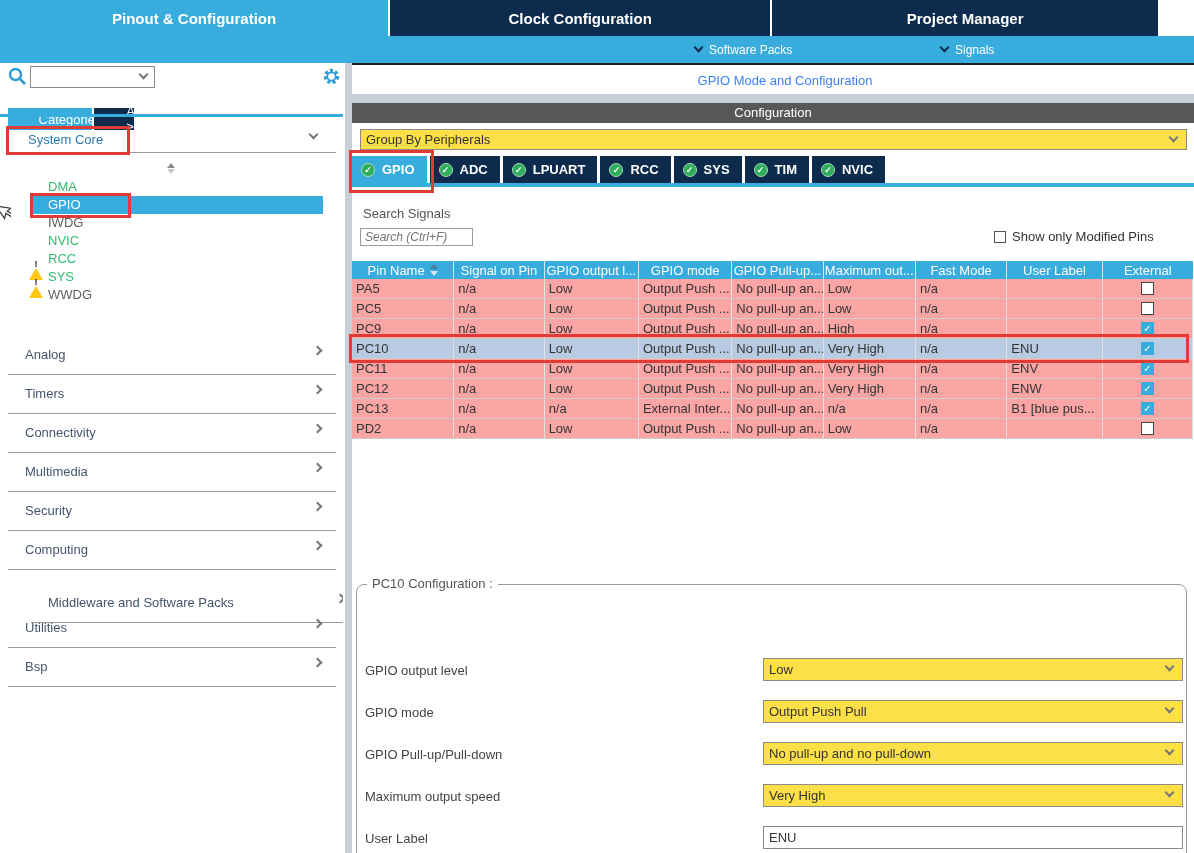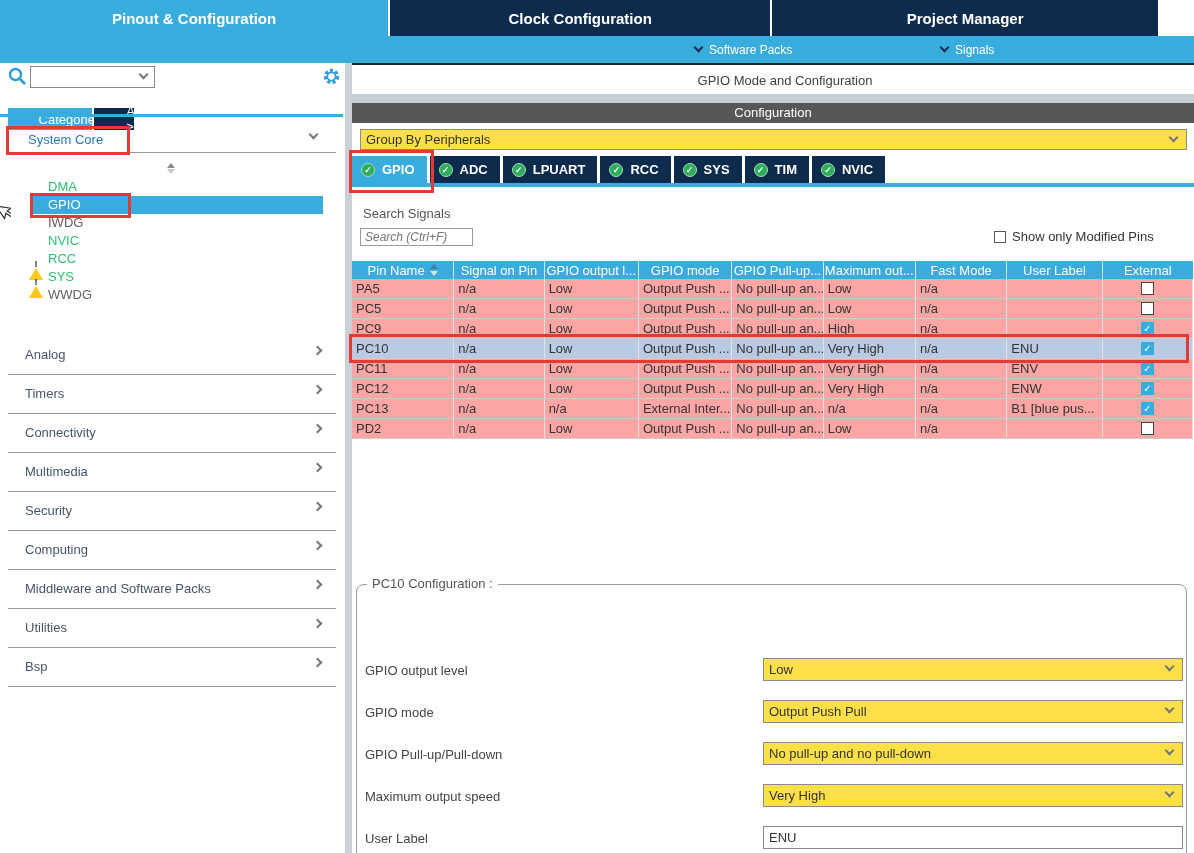--- a/index.html
+++ b/index.html
@@ -50,21 +50,21 @@
   .warn .t { width:0; height:0; border-left:7px solid transparent; border-right:7px solid transparent; border-bottom:12px solid #FFC814; }
   .warn .e { position:absolute; left:5.5px; top:3px; font-size:9px; font-weight:bold; color:#222; }
   .cat-row { position:absolute; left:0; width:343px; height:39px; cursor:pointer; }
   .cat-row .lbl { position:absolute; left:25px; top:11px; font-size:13px; color:#44546E; }
   .cat-row .chev { position:absolute; right:22px; top:15px; }
   .cat-row .hline { left:8px; width:328px; bottom:0; }
 
   
   .main { position:absolute; top:63px; left:352px; width:842px; height:790px; background:#fff; border-top:2px solid #1f1f1f; }
   .main-title { position:absolute; top:2px; left:0; width:842px; height:27px; line-height:27px;
-                text-align:center; color:#404040; font-size:13px;padding-left:24px; }
+                text-align:center; color:#3b82f6; font-size:13px;padding-left:24px; }
   .gray-band { position:absolute; top:29px; left:0; width:842px; height:9px; background:#C5CDD6; }
   .config-bar { position:absolute; top:38px; left:0; width:842px; height:20px; background:#575757;
                 color:#fff; font-size:13px; text-align:center; line-height:20px; }
   .select { background:#fde047; border:1px solid #8a8a8a; font-size:13px; color:#333;
             padding-left:5px; position:absolute; display:flex; align-items:center; }
   .select .chev { position:absolute; right:9px; top:8px; }
   .groupby { left:8px; top:64px; width:827px; height:21px; }
   .ptabs { position:absolute; top:91px; left:0; height:27px; display:flex; gap:3px; }
   .ptab { height:27px; background:#0D2B4D; color:#fff; font-size:13px; font-weight:bold;
           display:flex; align-items:center; padding:0 12px 0 9px; gap:7px; cursor:pointer; }
@@ -222,21 +222,21 @@
   <div class="cat-row" style="top:468px;">
     <span class="lbl">Computing</span>
     <span class="chev gray right"></span>
     <div class="hline" style="top:38px;"></div>
   </div>
   <div class="cat-row" style="top:429px;">
     <span class="lbl">Security</span>
     <span class="chev gray right"></span>
     <div class="hline" style="top:38px;"></div>
   </div>
-  <div class="cat-row" style="top:507px;">
+  <div class="cat-row" style="top:521px;margin-left:23px;">
     <span class="lbl">Middleware and Software Packs</span>
     <span class="chev gray right"></span>
     <div class="hline" style="top:38px;"></div>
   </div>
   <div class="cat-row" style="top:546px;">
     <span class="lbl">Utilities</span>
     <span class="chev gray right"></span>
     <div class="hline" style="top:38px;"></div>
   </div>
   <div class="cat-row" style="top:585px;">

